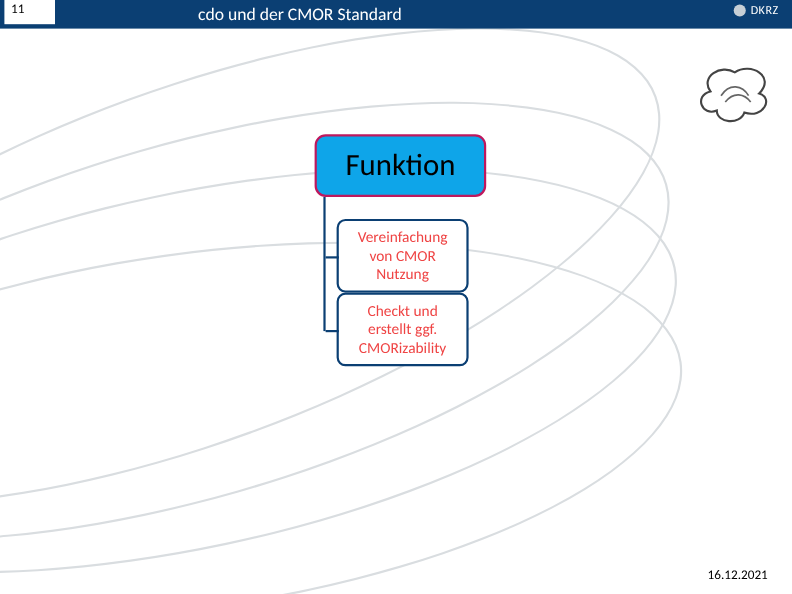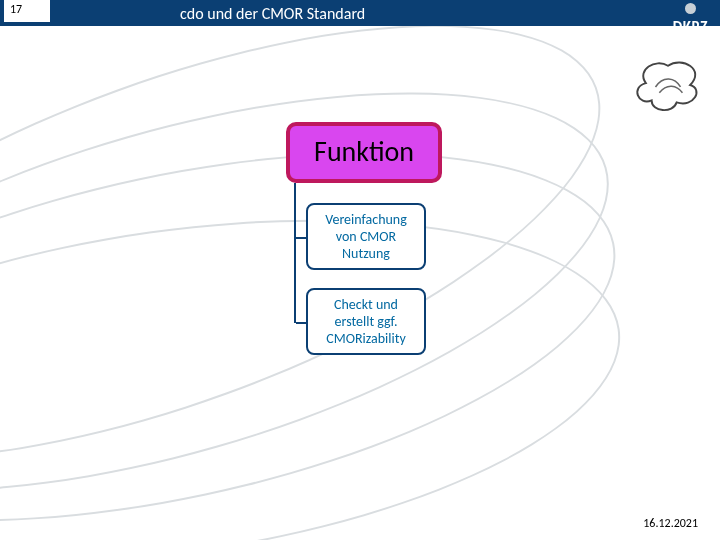--- a/index.html
+++ b/index.html
@@ -59,24 +59,23 @@
     font-size: 16px;
   }
   .logo {
     position: absolute;
     right: 12px;
     top: 3px;
     display: flex;
     align-items: center;
     gap: 4px;
     color: #fff;
-    font-size: 15px;
-    font-weight: bold;
+    font-size: 11px;
+    font-weight: normal;
     letter-spacing: 0.5px;
-    flex-direction: column;
   }
   .logo-ball {
     width: 11px; height: 11px; border-radius: 50%;
     background: #c7cfd6;
   }
   .content {
     position: relative;
     z-index: 1;
     width: 100%;
     height: calc(100% - 26px);
@@ -95,49 +94,49 @@
     width: 68px;
     height: 52px;
   }
   .diagram {
     position: absolute;
     left: 284px;
     top: 96px;
     width: 180px;
   }
   .node-main {
-    background: #d946ef;
-    border: 4px solid #be185d;
+    background: #0ea5e9;
+    border: 2px solid #be185d;
     border-radius: 10px;
     font-size: 28px;
     color: #000;
     text-align: center;
     padding: 8px 6px 10px 6px;
     box-sizing: border-box;
     width: 156px;
     margin-left: 2px;
   }
   .branch {
     position: relative;
     margin-left: 22px;
     margin-top: 20px;
   }
   .node-sub {
     background: #ffffff;
     border: 2px solid #0b3f73;
     border-radius: 8px;
     font-size: 14px;
-    color: #0369a1;
+    color: #ef4444;
     text-align: center;
     padding: 6px 8px;
     width: 120px;
     box-sizing: border-box;
     position: relative;
   }
-  .node-sub + .node-sub { margin-top: 18px; }
+  .node-sub + .node-sub { }
   
   .branch::before {
     content: "";
     position: absolute;
     left: -12px;
     top: -20px;
     width: 2px;
     height: calc(100% - 12px);
     background: #0b3f73;
   }
@@ -162,21 +161,21 @@
 <body>
 
 <div class="swoosh">
   <div class="s1"></div>
     <div class="s2"></div>
     <div class="s3"></div>
     <div class="s4"></div>
 </div>
 
 <div class="header">
-  <div class="slide-number">17</div>
+  <div class="slide-number">11</div>
   <div class="header-title">cdo und der CMOR Standard</div>
   <div class="logo">
     <span class="logo-ball"></span>
     <span>DKRZ</span>
   </div>
 </div>
 
 <div class="content">
 
   <svg class="cloud" viewBox="0 0 70 54">

